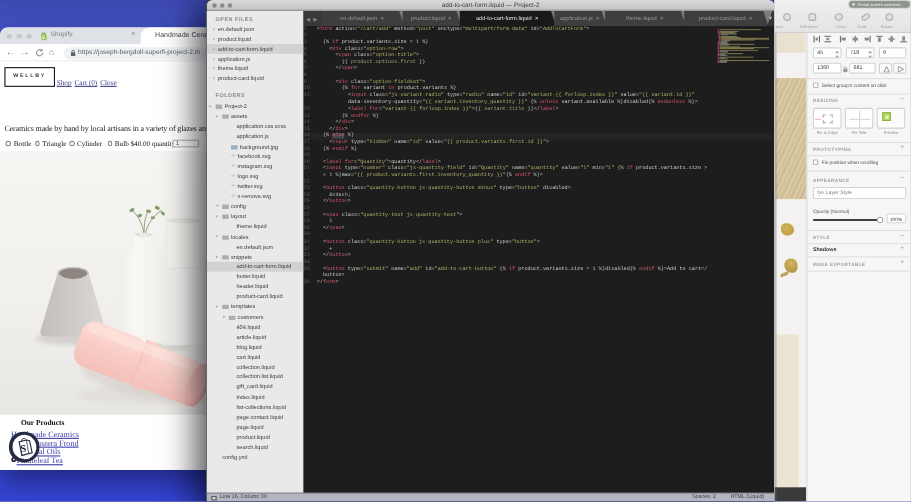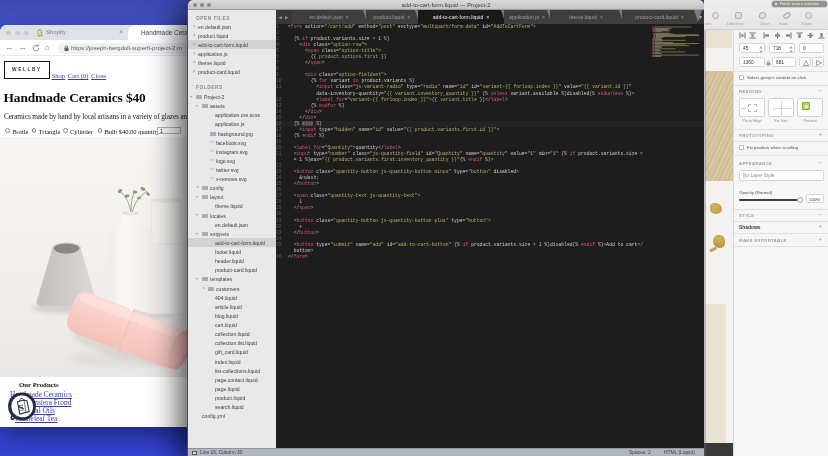--- a/index.html
+++ b/index.html
@@ -133,21 +133,20 @@
           <path d="M1.3 2.6 v-0.7 a1.2 1.2 0 0 1 2.4 0 v0.7" fill="none" stroke="#5f6368" stroke-width="0.8"></path>
         </svg>
         <div class="utx">https://joseph-bergdoll-superfi-project-2.m</div>
       </div>
   </div>
   <div id="bpage">
     <div id="wellby">
         <span>WELLBY</span>
       </div>
     <div id="navlinks"><u>Shop</u> <u>Cart (0)</u> <u>Close</u></div>
-    <div id="h1">Handmade Ceramics $40</div>
     <div id="para">Ceramics made by hand by local artisans in a variety of glazes and shapes.</div>
     <div id="radios">
         <span class="rad" style="left:5px"></span>
         <span class="rlb" style="left:12.6px">Bottle</span>
         <span class="rad" style="left:31.5px"></span>
         <span class="rlb" style="left:38.5px">Triangle</span>
         <span class="rad" style="left:63px"></span>
         <span class="rlb" style="left:70px">Cylinder</span>
         <span class="rad" style="left:97.5px"></span>
         <span class="rlb" style="left:104.4px">Bulb $40.00 quantity</span>

